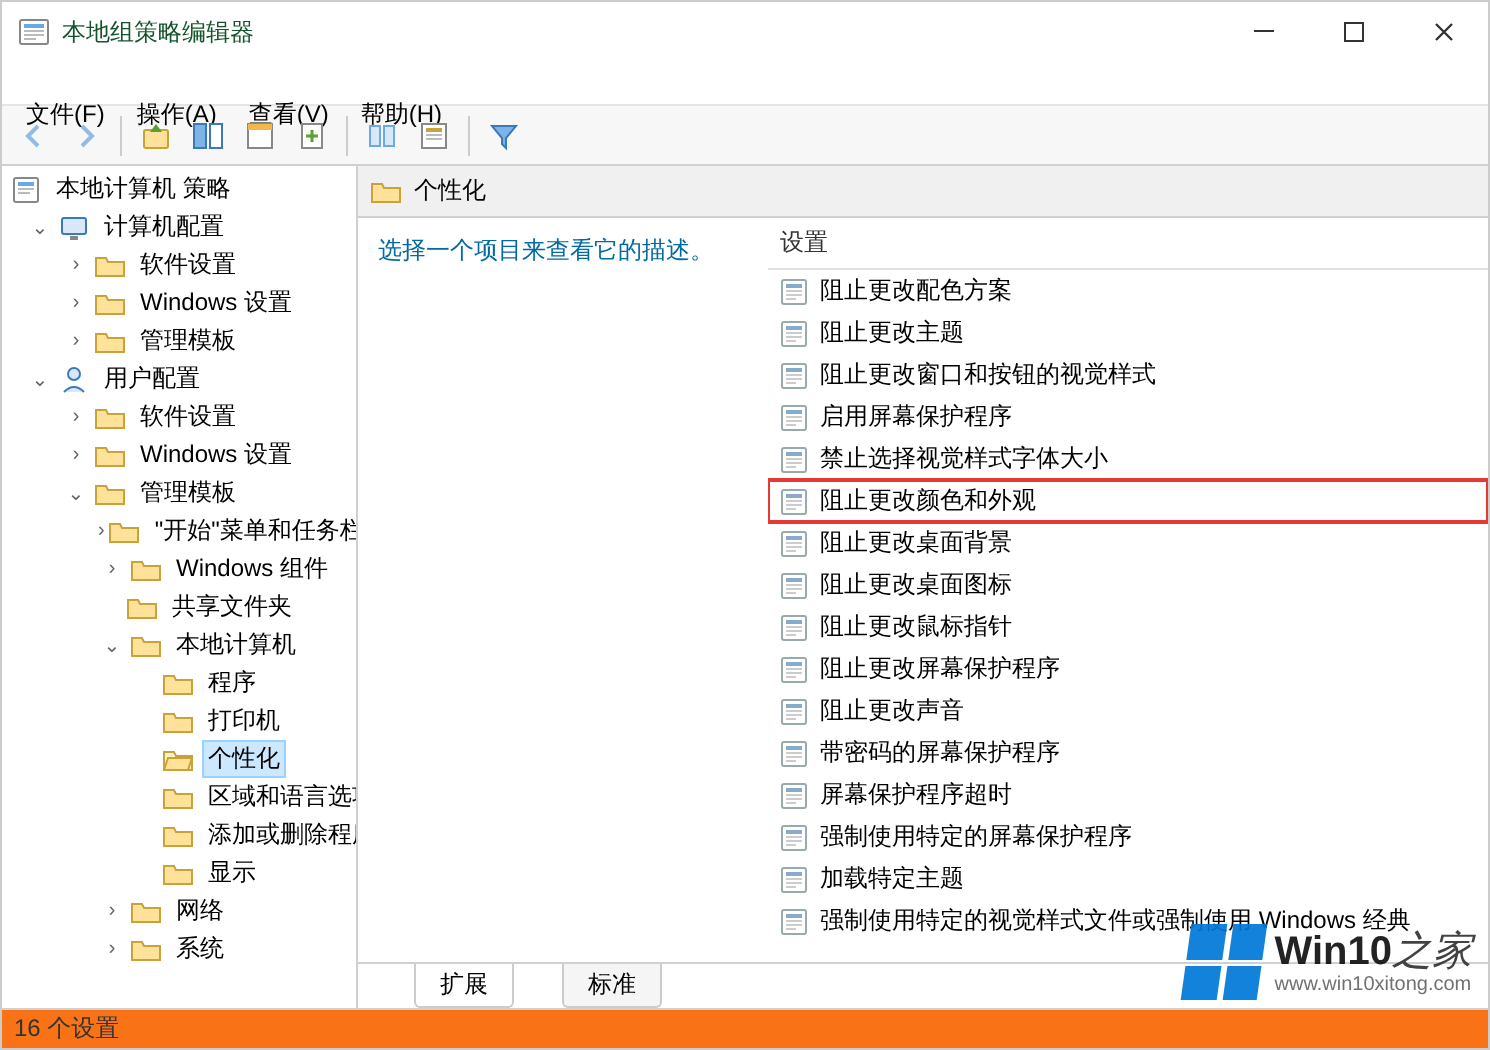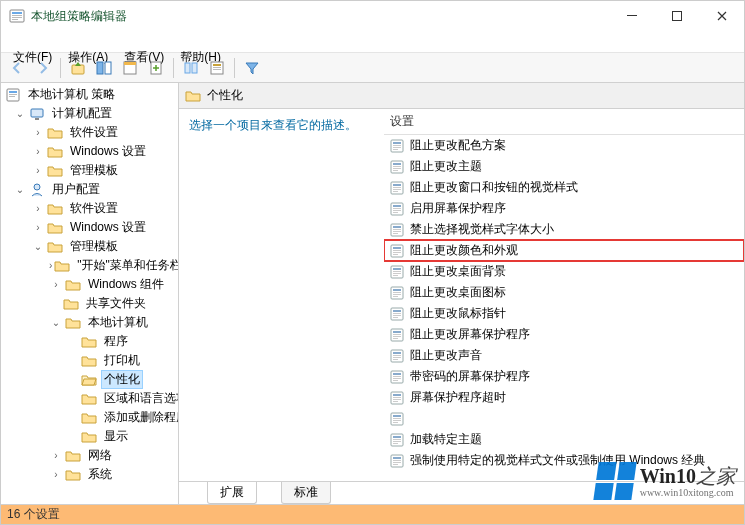--- a/index.html
+++ b/index.html
@@ -176,21 +176,21 @@
     margin-left: 22px;
   }
   .tab.active { background: #fff; }
   
   .statusbar {
     height: 20px;
     display: flex;
     align-items: center;
     padding: 0 6px;
     font-size: 12px;
-    background: #fdba74;
+    background: #f97316;
     border-top: 1px solid #d0d0d0;
     color: #333;
   }
   
   .watermark {
     position: absolute;
     right: 8px;
     bottom: 24px;
     display: flex;
     align-items: center;
@@ -200,21 +200,21 @@
   }
   .watermark .wlogo {
     width: 38px; height: 38px;
     display: grid;
     grid-template-columns: 1fr 1fr;
     grid-template-rows: 1fr 1fr;
     gap: 3px;
     transform: skewX(-8deg);
   }
   .watermark .wlogo div { background: #0078d7; }
-  .watermark .wtext { display: flex; flex-direction: column; line-height: 1.1; font-family: Liberation Serif, serif; }
+  .watermark .wtext { display: flex; flex-direction: column; line-height: 1.1; }
   .watermark .wtext .line1 { font-size: 20px; font-weight: bold; color: #111; }
   .watermark .wtext .line1 .accent { font-weight: normal; font-style: italic; color: #333; }
   .watermark .wtext .line2 { font-size: 10px; color: #666; }
   
   .list-pane::-webkit-scrollbar { width: 16px; height: 16px; }
   .list-pane::-webkit-scrollbar-track { background: #f0f0f0; }
   .list-pane::-webkit-scrollbar-thumb { background: #c2c2c2; }
   ::-webkit-scrollbar { width: 16px; }
   ::-webkit-scrollbar-track { background: #f0f0f0; }
   ::-webkit-scrollbar-thumb { background: #c2c2c2; }
@@ -688,20 +688,21 @@
             <div class="list-item">
               <span class="setting-icon">
                 <svg viewBox="0 0 14 14">
                   <rect x="1" y="1" width="12" height="12" rx="1" fill="#fff" stroke="#9aa"></rect>
                   <rect x="3" y="3" width="8" height="2" fill="#8ac"></rect>
                   <rect x="3" y="6" width="8" height="1" fill="#ccc"></rect>
                   <rect x="3" y="8" width="8" height="1" fill="#ccc"></rect>
                   <rect x="3" y="10" width="5" height="1" fill="#ccc"></rect>
                 </svg>
               </span>
+              <span>强制使用特定的屏幕保护程序</span>
             </div>
             <div class="list-item">
               <span class="setting-icon">
                 <svg viewBox="0 0 14 14">
                   <rect x="1" y="1" width="12" height="12" rx="1" fill="#fff" stroke="#9aa"></rect>
                   <rect x="3" y="3" width="8" height="2" fill="#8ac"></rect>
                   <rect x="3" y="6" width="8" height="1" fill="#ccc"></rect>
                   <rect x="3" y="8" width="8" height="1" fill="#ccc"></rect>
                   <rect x="3" y="10" width="5" height="1" fill="#ccc"></rect>
                 </svg>

